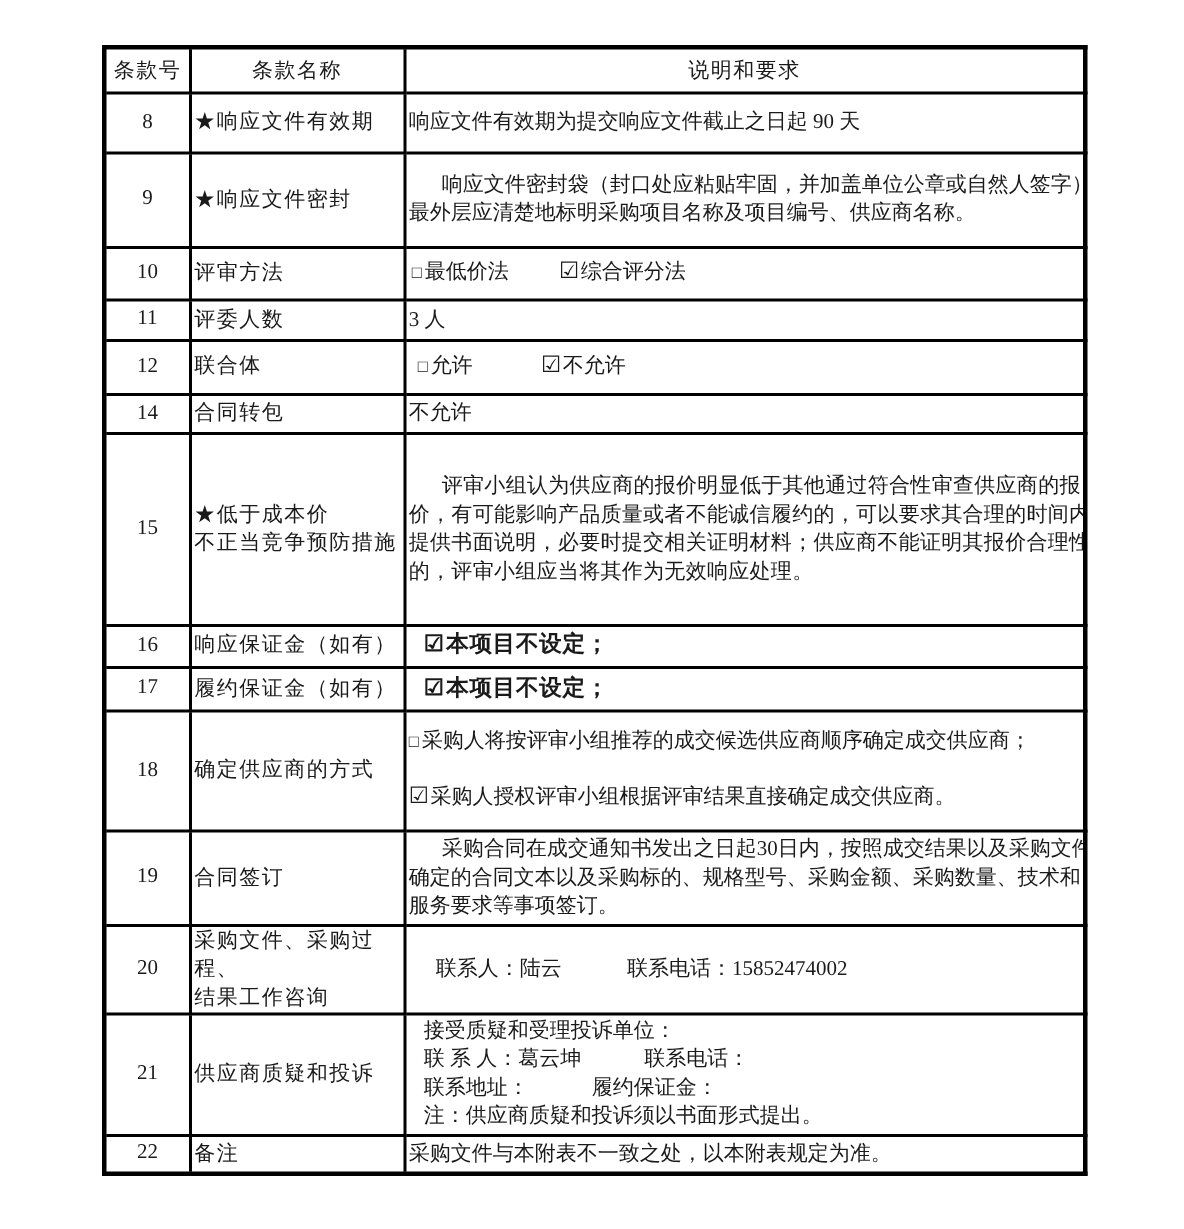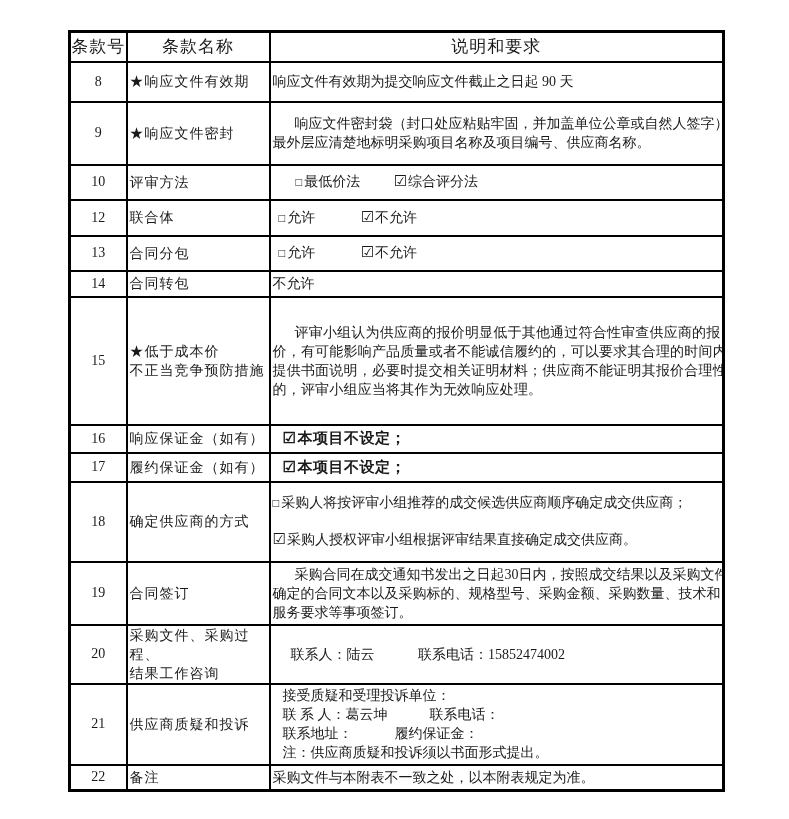--- a/index.html
+++ b/index.html
@@ -24,21 +24,21 @@
     vertical-align: middle;
     font-size: 14px;
     font-weight: normal;
     overflow: hidden;
     padding: 0;
   }
   col.c-no   { width: 57px; }
   col.c-name { width: 143px; }
   col.c-desc { width: 454px; }
 
-  th.hd { text-align: center; letter-spacing: 1px; font-size: 17px; }
+  th.hd { text-align: center; letter-spacing: 1px; font-size: 14px; }
 
   td.no   { text-align: center; font-size: 14px; }
   td.name { text-align: left; letter-spacing: 1px; line-height: 19px; padding: 0 2px; }
   td.desc { text-align: left; padding: 1px 2px; line-height: 19px; }
 
   .pad12 { padding-left: 12px; }
   .ind   { text-indent: 22px; }
   .line  { white-space: nowrap; }
 
   .lh31 { line-height: 31px; }
@@ -84,44 +84,41 @@
       <td class="name">★响应文件密封</td>
       <td class="desc lh31">
         <div class="line ind">响应文件密封袋（封口处应粘贴牢固，并加盖单位公章或自然人签字）</div>
         <div class="line">最外层应清楚地标明采购项目名称及项目编号、供应商名称。</div>
       </td>
     </tr>
 
     <tr style="height:35px;">
       <td class="no">10</td>
       <td class="name">评审方法</td>
-      <td class="desc" style="padding-left:25px;">
+      <td class="desc" style="padding-left:4px;">
         <span class="opt"><span class="cbu">□</span><span>最低价法</span></span>
         <span class="opt opt2-g30"><span class="cbc">☑</span><span>综合评分法</span></span>
       </td>
     </tr>
 
+    <tr style="height:27px;">
+      <td class="no">11</td>
+      <td class="name">评委人数</td>
+      <td class="desc center-val">3 人</td>
+    </tr>
 
     <tr style="height:36px;">
       <td class="no">12</td>
       <td class="name">联合体</td>
       <td class="desc" style="padding-left:8px;">
         <span class="opt"><span class="cbu">□</span><span>允许</span></span>
         <span class="opt opt2-g40"><span class="cbc">☑</span><span>不允许</span></span>
       </td>
     </tr>
 
-    <tr style="height:35px;">
-      <td class="no">13</td>
-      <td class="name">合同分包</td>
-      <td class="desc" style="padding-left:8px;">
-        <span class="opt"><span class="cbu">□</span><span>允许</span></span>
-        <span class="opt opt2-g40"><span class="cbc">☑</span><span>不允许</span></span>
-      </td>
-    </tr>
 
     <tr style="height:26px;">
       <td class="no">14</td>
       <td class="name">合同转包</td>
       <td class="desc pad12">不允许</td>
     </tr>
 
     <tr style="height:128px;">
       <td class="no">15</td>
       <td class="name">

